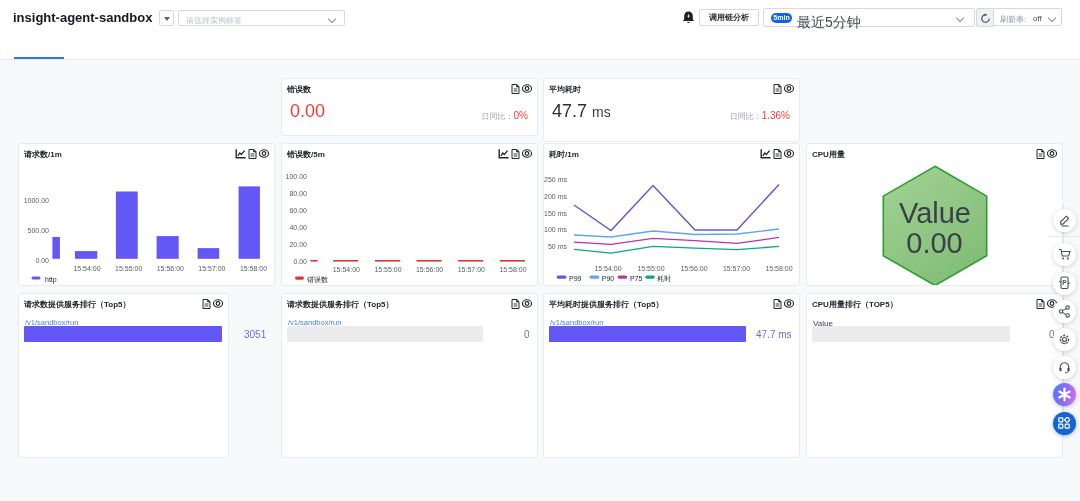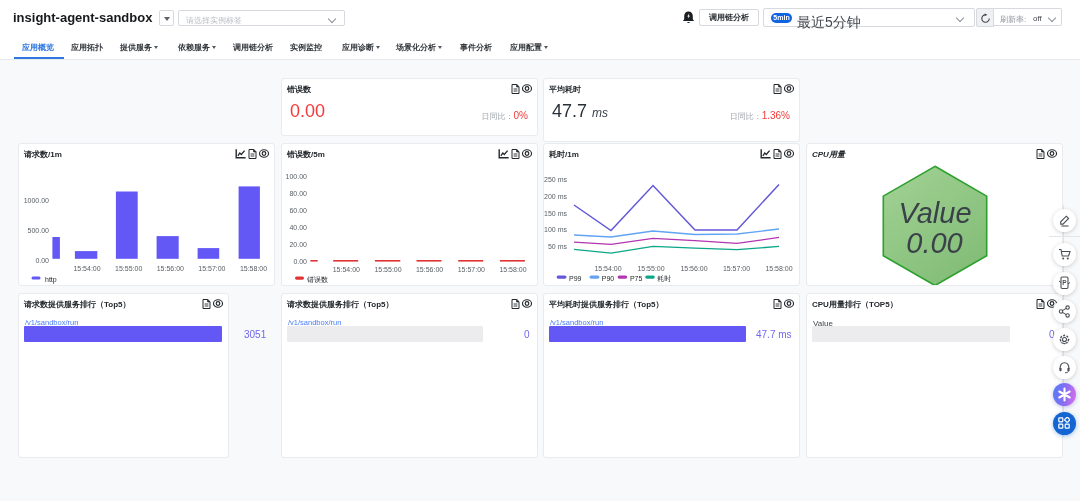--- a/index.html
+++ b/index.html
@@ -27,21 +27,21 @@
 .tab { position:absolute; top:6px; font-size:8px; color:#33373c; font-weight:bold; white-space:nowrap; }
 .tab.act { color:#3077e3; }
 .tab .car { display:inline-block; vertical-align:1px; margin-left:2px; width:0; height:0; border-left:2.8px solid transparent; border-right:2.8px solid transparent; border-top:3.4px solid #55595e; }
 .underline { position:absolute; left:14px; top:56.5px; width:50px; height:2px; background:#3077e3; }
 .card { position:absolute; background:#fff; border:1px solid #e9ebee; border-radius:3px; }
 .ct { position:absolute; left:5px; top:5px; font-size:8px; font-weight:bold; color:#24282d; white-space:nowrap; }
 .cic { position:absolute; top:5px; line-height:0; }
 .cic svg { display:block; }
 .bignum { position:absolute; left:8px; top:23px; font-size:18px; color:#2a3038; line-height:1; }
 .bignum.red { color:#f23a3a; }
-.bignum .ms { font-size:12px; color:#3a4047;font-style:italic; }
+.bignum .ms { font-size:14px; color:#3a4047; }
 .rate { position:absolute; right:9px; top:31px; font-size:8px; color:#a1a6ac; }
 .rate b { color:#f23a3a; font-weight:normal; font-size:10px; }
 .link { position:absolute; left:6px; top:24px; font-size:7.5px; color:#4a7df8; }
 .rbar { position:absolute; left:5px; top:32px; height:16px; background:#6357f5; border-radius:1px; }
 .rbar.gray { background:#ececee; }
 .rval { position:absolute; top:34.5px; font-size:10px; color:#6f68e8; }
 .vlab { position:absolute; left:6px; top:25px; font-size:8px; color:#40454b; }
 svg text { font-family:"Liberation Sans", sans-serif; }
 .fab { position:absolute; width:23px; height:23px; border-radius:50%; background:#fff; box-shadow:0 1px 4px rgba(0,0,0,0.18); }
 </style>
@@ -72,32 +72,20 @@
       <path d="M9.2 5.5 A3.7 3.7 0 1 1 5.5 1.8" fill="none" stroke="#3c4147" stroke-width="1.1"></path>
       <path d="M4.6 0.4 L7.4 1.8 L4.6 3.2 Z" fill="#3c4147"></path>
     </svg>
   </div>
   <div class="sel-rate">
     <span class="lab">刷新率:</span>
       <span class="val">off</span>
     <span class="chev" style="right:5px; top:5px;"></span>
   </div>
 
-  <div class="tabs">
-    <span class="tab act" style="left:22px;">应用概览</span>
-    <span class="tab" style="left:71px;">应用拓扑</span>
-    <span class="tab" style="left:120px;">提供服务<span class="car"></span></span>
-    <span class="tab" style="left:178px;">依赖服务<span class="car"></span></span>
-    <span class="tab" style="left:233px;">调用链分析</span>
-    <span class="tab" style="left:290px;">实例监控</span>
-    <span class="tab" style="left:342px;">应用诊断<span class="car"></span></span>
-    <span class="tab" style="left:396px;">场景化分析<span class="car"></span></span>
-    <span class="tab" style="left:460px;">事件分析</span>
-    <span class="tab" style="left:510px;">应用配置<span class="car"></span></span>
-  </div>
   <div class="underline"></div>
   <div class="hdr-divider"></div>
 
   <div class="card" style="left:281px; top:78px; width:257px; height:58px;">
     <div class="ct">错误数</div>
     <div class="bignum red">0.00</div>
     <div class="rate">日同比：<b>0%</b></div>
     <span class="cic" style="right:17px;">
         <svg width="9" height="10" viewBox="0 0 9 10">
           <path d="M1 0.5 H5.8 L8 2.7 V9.5 H1 Z" fill="none" stroke="#24282d" stroke-width="1"></path>
@@ -265,21 +253,21 @@
         <text x="25" y="137.3">P99</text>
         <rect x="45.5" y="131.5" width="9.9" height="3.2" rx="1.6" fill="#62a4f2"></rect>
         <text x="57.8" y="137.3">P90</text>
         <rect x="73.6" y="131.5" width="9.6" height="3.2" rx="1.6" fill="#b236b0"></rect>
         <text x="85.9" y="137.3">P75</text>
         <rect x="101.2" y="131.5" width="9.6" height="3.2" rx="1.6" fill="#0ca789"></rect>
         <text x="113.2" y="137.3">耗时</text>
       </g>
     </svg>
   </div>
-  <div class="card" style="left:806px; top:143px; width:257px; height:143px;font-style:italic;" id="c-hex">
+  <div class="card" style="left:806px; top:143px; width:257px; height:143px;" id="c-hex">
     <div class="ct">CPU用量</div>
     <span class="cic" style="right:17px;">
         <svg width="9" height="10" viewBox="0 0 9 10">
           <path d="M1 0.5 H5.8 L8 2.7 V9.5 H1 Z" fill="none" stroke="#24282d" stroke-width="1"></path>
           <path d="M5.6 0.5 V2.9 H8" fill="#24282d" stroke="#24282d" stroke-width="0.8"></path>
           <path d="M2.6 5 H6.4 M2.6 7 H6.4" stroke="#24282d" stroke-width="0.9"></path>
         </svg>
       </span>
     <span class="cic" style="right:5px;">
         <svg width="10" height="9" viewBox="0 0 10 9">

